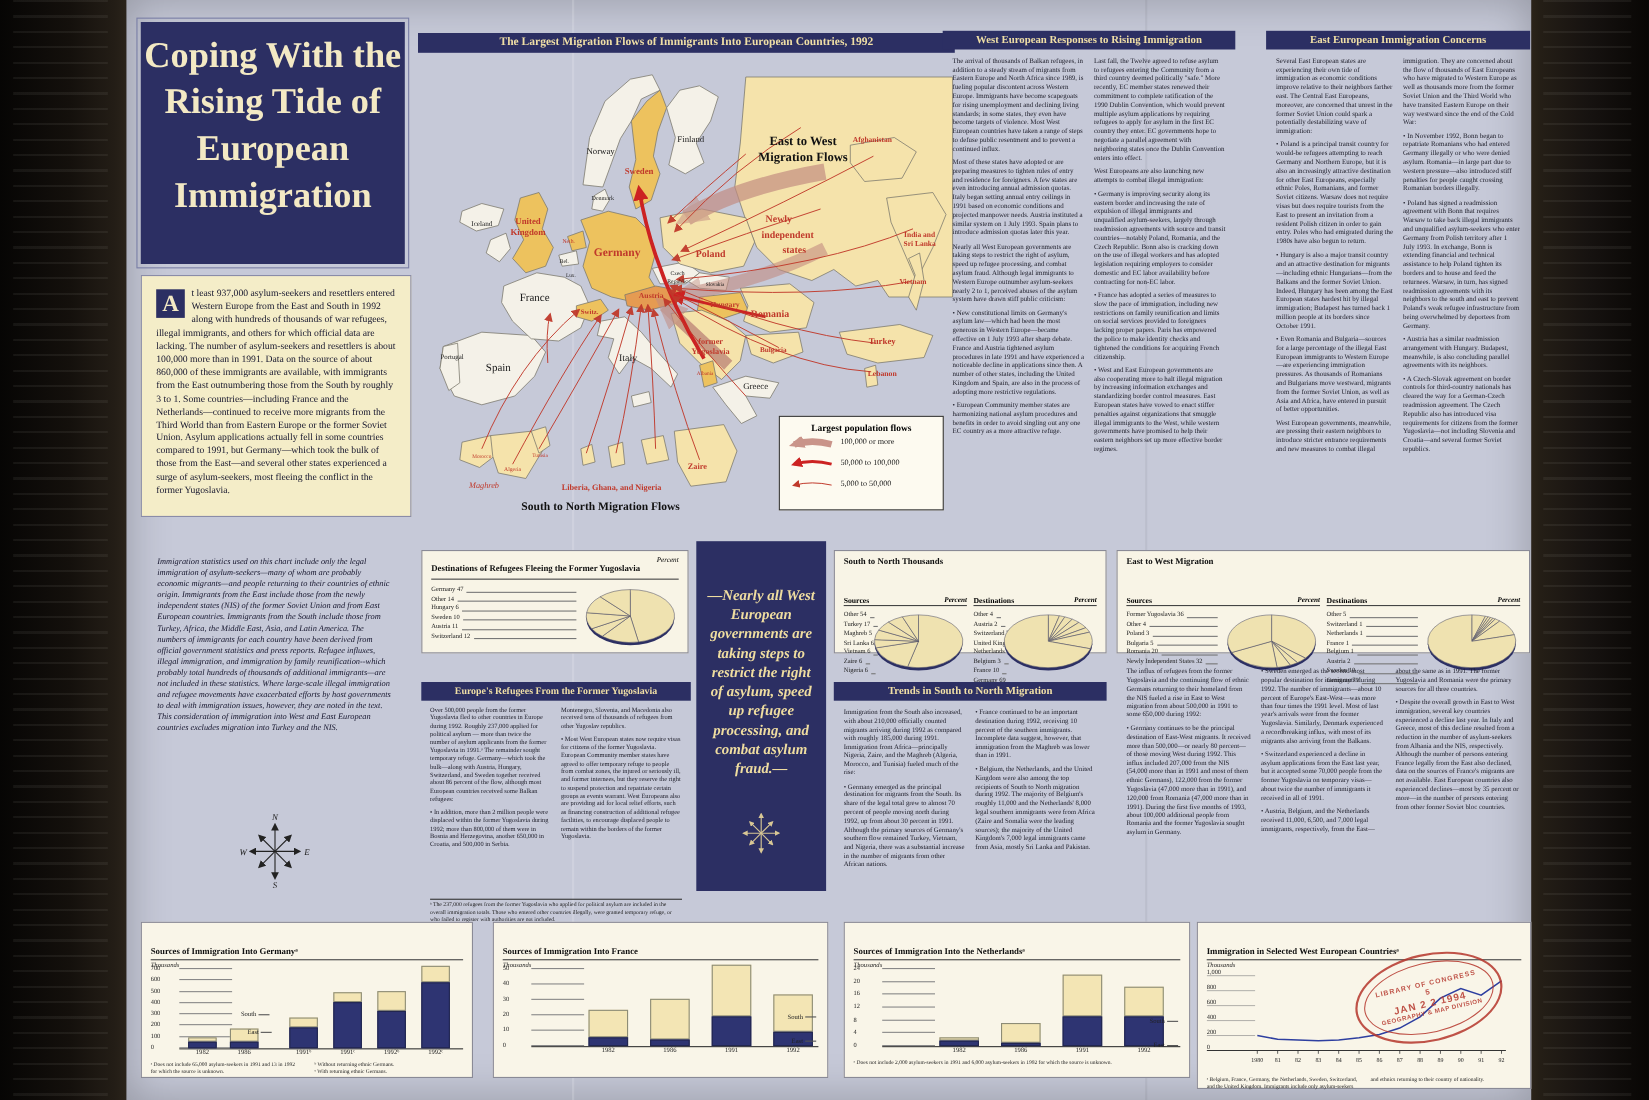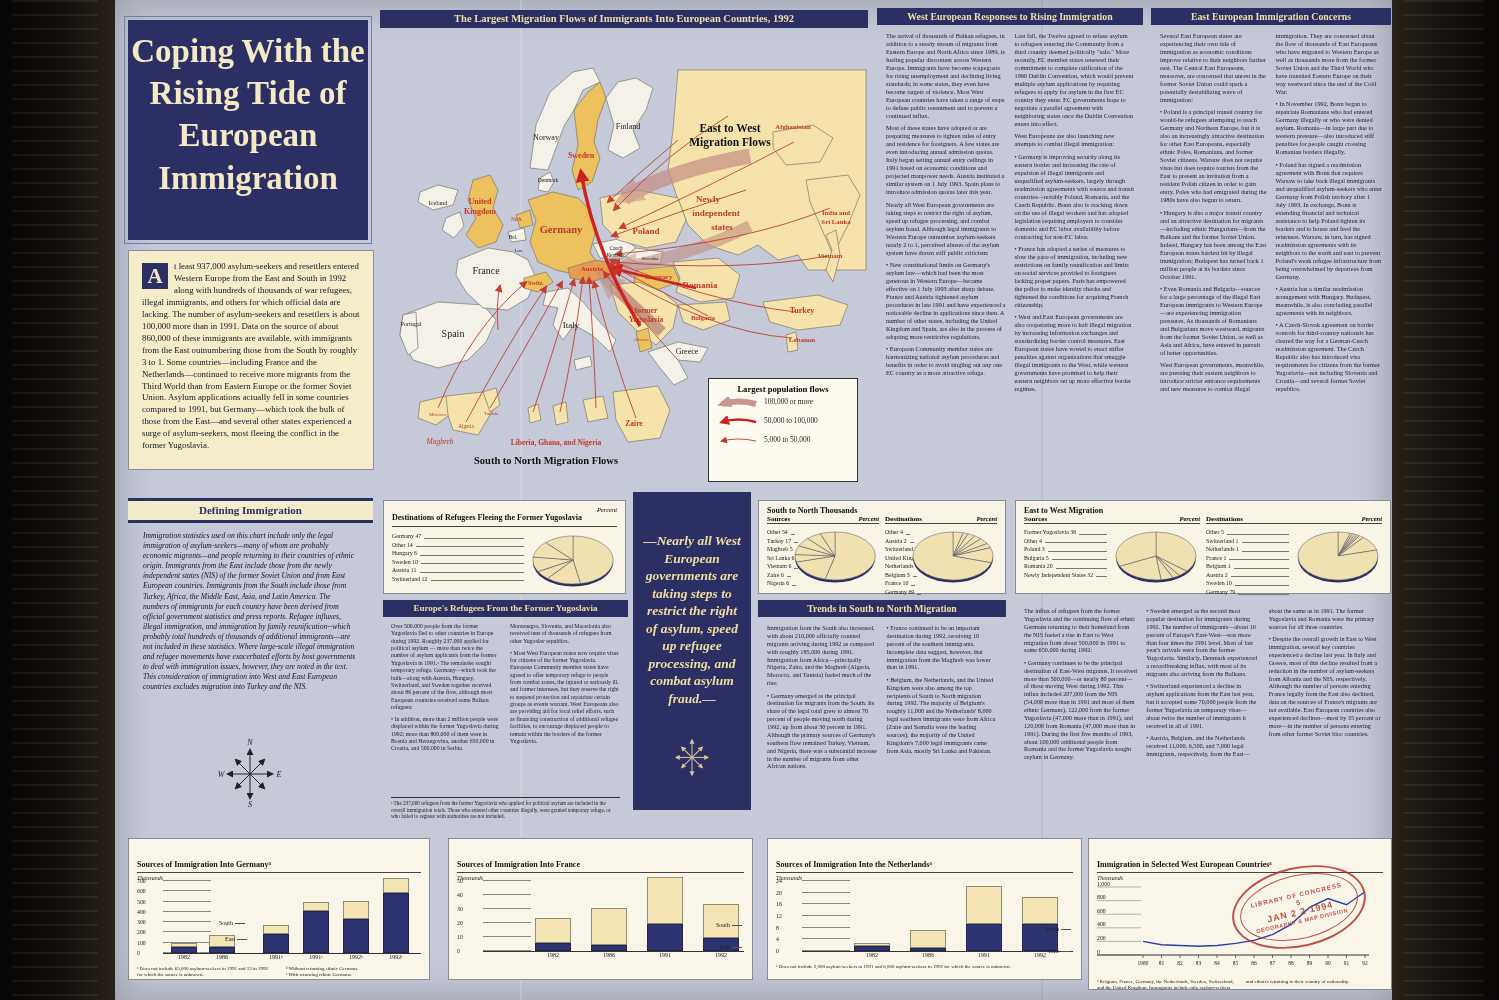--- a/index.html
+++ b/index.html
@@ -5,61 +5,61 @@
   html,body{margin:0;padding:0;}
   body{width:1499px;height:1000px;position:relative;background:#0e0b09;font-family:"Liberation Serif",serif;overflow:hidden;}
   .strip{position:absolute;top:0;height:1000px;background:#0f0c0a;}
   .strip.left{left:0;width:115px;background:linear-gradient(90deg,#060504 0%,#14100c 55%,#231d16 90%,#2a231a 100%);}
   .strip.right{left:1392px;width:107px;background:linear-gradient(270deg,#080604 0%,#161210 50%,#241e16 92%,#2b2419 100%);}
   .strip .smudge{position:absolute;left:10%;width:75%;height:100%;opacity:.15;
     background:repeating-linear-gradient(180deg,rgba(200,200,190,.5) 0 2px,transparent 2px 14px);}
   .poster{position:absolute;left:115px;top:0;width:1277px;height:1000px;background:#c6c9d8;box-shadow:inset 0 0 40px rgba(0,0,0,.25);}
   .fold{position:absolute;top:0;height:1000px;width:2px;background:rgba(255,255,255,.16);}
   .panel{position:absolute;box-sizing:border-box;}
-  .navy-head{background:#2c2f63;color:#f0dfa6;font-weight:bold;text-align:center;font-family:"Liberation Serif",serif;}
+  .navy-head{background:#2c2f63;color:#f0dfa6;font-weight:bold;text-align:center;font-family:"Liberation Serif",serif;margin-top:20px;}
   
   .title-box{left:13px;top:20px;width:240px;height:220px;background:#2c2f63;color:#f3e9c4;text-align:center;
     font-size:33px;font-weight:bold;line-height:1.28;padding-top:10px;outline:1px solid #797ea6;outline-offset:3px;}
   .intro-box{left:13px;top:250px;width:246px;height:220px;background:#f4edc8;border:1px solid #8a8ca8;
     padding:10px 13px;font-size:8.8px;line-height:1.36;color:#14142c;}
   .dropcap{float:left;width:26px;height:26px;background:#2c2f63;color:#f3e9c4;font-size:21px;font-weight:bold;
     text-align:center;line-height:26px;margin:2px 6px 0 0;}
   
   .map-panel{left:263px;top:6px;width:492px;height:472px;}
   .map-head{position:absolute;left:2px;top:4px;right:2px;height:18px;line-height:18px;font-size:10.5px;}
   .map-svg{position:absolute;left:0;top:24px;width:492px;height:448px;}
-  .legend{position:absolute;left:330px;top:372px;width:150px;height:104px;background:#fdfaf0;border:1.2px solid #333;
+  .legend{position:absolute;left:330px;top:372px;width:150px;height:86px;background:#fdfaf0;border:1.2px solid #333;
     padding:5px 7px;box-sizing:border-box;}
   .legend .lg-title{font-weight:bold;font-size:8.6px;text-align:center;margin-bottom:3px;}
   .legend .lg-row{display:flex;align-items:flex-start;gap:6px;height:19px;}
   .legend .lg-row span{font-size:7.4px;color:#222;}
   
   .sect-head{height:17px;line-height:17px;font-size:9.8px;}
   .txt2{columns:2;column-gap:9px;font-size:6.4px;line-height:1.27;color:#1c1c28;padding:7px 9px;}
   .txt2 p,.txt3 p,.txt1 p{margin:0 0 4.5px 0;}
   .txt3{columns:3;column-gap:9px;font-size:6.2px;line-height:1.27;color:#1c1c28;padding:7px 9px;}
-  .resp-panel{left:762px;top:8px;width:266px;height:470px;}
+  .resp-panel{left:742px;top:8px;width:266px;height:470px;}
   .conc-panel{left:1036px;top:8px;width:240px;height:470px;}
   .resp-panel .txt2,.conc-panel .txt2{height:440px;overflow:hidden;font-size:6.3px;}
   
   .def-panel{left:13px;top:498px;width:245px;height:332px;}
   .def-head{background:#f3ecca;color:#2c2f63;border-top:3px solid #2c2f63;border-bottom:3px solid #2c2f63;
     font-weight:bold;font-size:11px;text-align:center;height:19px;line-height:19px;}
   .def-body{font-style:italic;font-size:7.6px;line-height:1.33;color:#14142c;padding:8px 15px;}
   .compass{position:absolute;left:88px;top:238px;}
   
   .quote-panel{left:518px;top:492px;width:118px;height:318px;background:#2c2f63;color:#efddA0;color:#efdda0;
     text-align:center;font-weight:bold;font-style:italic;font-size:13.5px;line-height:1.3;padding:40px 10px 0;}
   .quote-compass{position:absolute;left:34px;top:238px;}
   
   .pie-panel{background:#f8f4e6;border:1px solid #8a8a96;padding:5px 8px;}
   .pie-title{font-weight:bold;font-size:8px;color:#111;}
   .pie-unit{font-style:italic;font-size:6.5px;float:right;}
   .pie-rule{border-bottom:1px solid #444;margin:2px 0 3px;}
-  .pie-flex{display:flex;gap:6px;}
+  .pie-flex{display:flex;gap:6px;margin-top:27px;}
   .pie-block{flex:1;min-width:0;}
   .pie-subhead{font-weight:bold;font-size:7px;border-bottom:.8px solid #444;margin-bottom:2px;}
   .pie-body{display:flex;align-items:flex-start;gap:4px;}
   .pie-labels{flex:1;min-width:0;padding-top:2px;}
   .pie-row{display:flex;align-items:flex-end;font-size:5.9px;line-height:1.45;color:#222;white-space:nowrap;}
   .pie-row .lead{flex:1;border-bottom:.5px solid #777;margin:0 1px 2px 3px;min-width:4px;}
   .yugo-panel{left:268px;top:500px;width:243px;height:94px;}
   .sn-panel{left:643px;top:500px;width:248px;height:94px;}
   .ew-panel{left:900px;top:500px;width:376px;height:94px;}
   
@@ -328,21 +328,20 @@
         <p>• Even Romania and Bulgaria—sources for a large percentage of the illegal East European immigrants to Western Europe—are experiencing immigration pressures.  As thousands of Romanians and Bulgarians move westward, migrants from the former Soviet Union, as well as Asia and Africa, have entered in pursuit of better opportunities.</p>
         <p>West European governments, meanwhile, are pressing their eastern neighbors to introduce stricter entrance requirements and new measures to combat illegal immigration.  They are concerned about the flow of thousands of East Europeans who have migrated to Western Europe as well as thousands more from the former Soviet Union and the Third World who have transited Eastern Europe on their way westward since the end of the Cold War:</p>
         <p>• In November 1992, Bonn began to repatriate Romanians who had entered Germany illegally or who were denied asylum.  Romania—in large part due to western pressure—also introduced stiff penalties for people caught crossing Romanian borders illegally.</p>
         <p>• Poland has signed a readmission agreement with Bonn that requires Warsaw to take back illegal immigrants and unqualified asylum-seekers who enter Germany from Polish territory after 1 July 1993.  In exchange, Bonn is extending financial and technical assistance to help Poland tighten its borders and to house and feed the returnees.  Warsaw, in turn, has signed readmission agreements with its neighbors to the south and east to prevent Poland's weak refugee infrastructure from being overwhelmed by deportees from Germany.</p>
         <p>• Austria has a similar readmission arrangement with Hungary.  Budapest, meanwhile, is also concluding parallel agreements with its neighbors.</p>
         <p>• A Czech-Slovak agreement on border controls for third-country nationals has cleared the way for a German-Czech readmission agreement.  The Czech Republic also has introduced visa requirements for citizens from the former Yugoslavia—not including Slovenia and Croatia—and several former Soviet republics.</p>
       </div>
   </div>
 
   <div class="panel def-panel">
-    <div class="def-head">Defining Immigration</div>
     <div class="def-body">Immigration statistics used on this chart include only the legal immigration of asylum-seekers—many of whom are probably economic migrants—and people returning to their countries of ethnic origin.  Immigrants from the East include those from the newly independent states (NIS) of the former Soviet Union and from East European countries.  Immigrants from the South include those from Turkey, Africa, the Middle East, Asia, and Latin America.  The numbers of immigrants for each country have been derived from official government statistics and press reports.  Refugee influxes, illegal immigration, and immigration by family reunification--which probably total hundreds of thousands of additional immigrants—are not included in these statistics.  Where large-scale illegal immigration and refugee movements have exacerbated efforts by host governments to deal with immigration issues, however, they are noted in the text.  This consideration of immigration into West and East European countries excludes migration into Turkey and the NIS.</div>
     <svg class="compass" width="68" height="72" viewBox="0 0 68 72">
       <defs>
           <marker id="cA" markerUnits="userSpaceOnUse" markerWidth="7" markerHeight="7" refX="5" refY="3.5" orient="auto">
             <path d="M0,0 L7,3.5 L0,7 Z" fill="#222"></path>
           </marker>
         </defs>
       <g stroke="#222" stroke-width="1">
         <line x1="34" y1="38" x2="34" y2="14" marker-end="url(#cA)"></line>
         <line x1="34" y1="38" x2="34" y2="62" marker-end="url(#cA)"></line>

